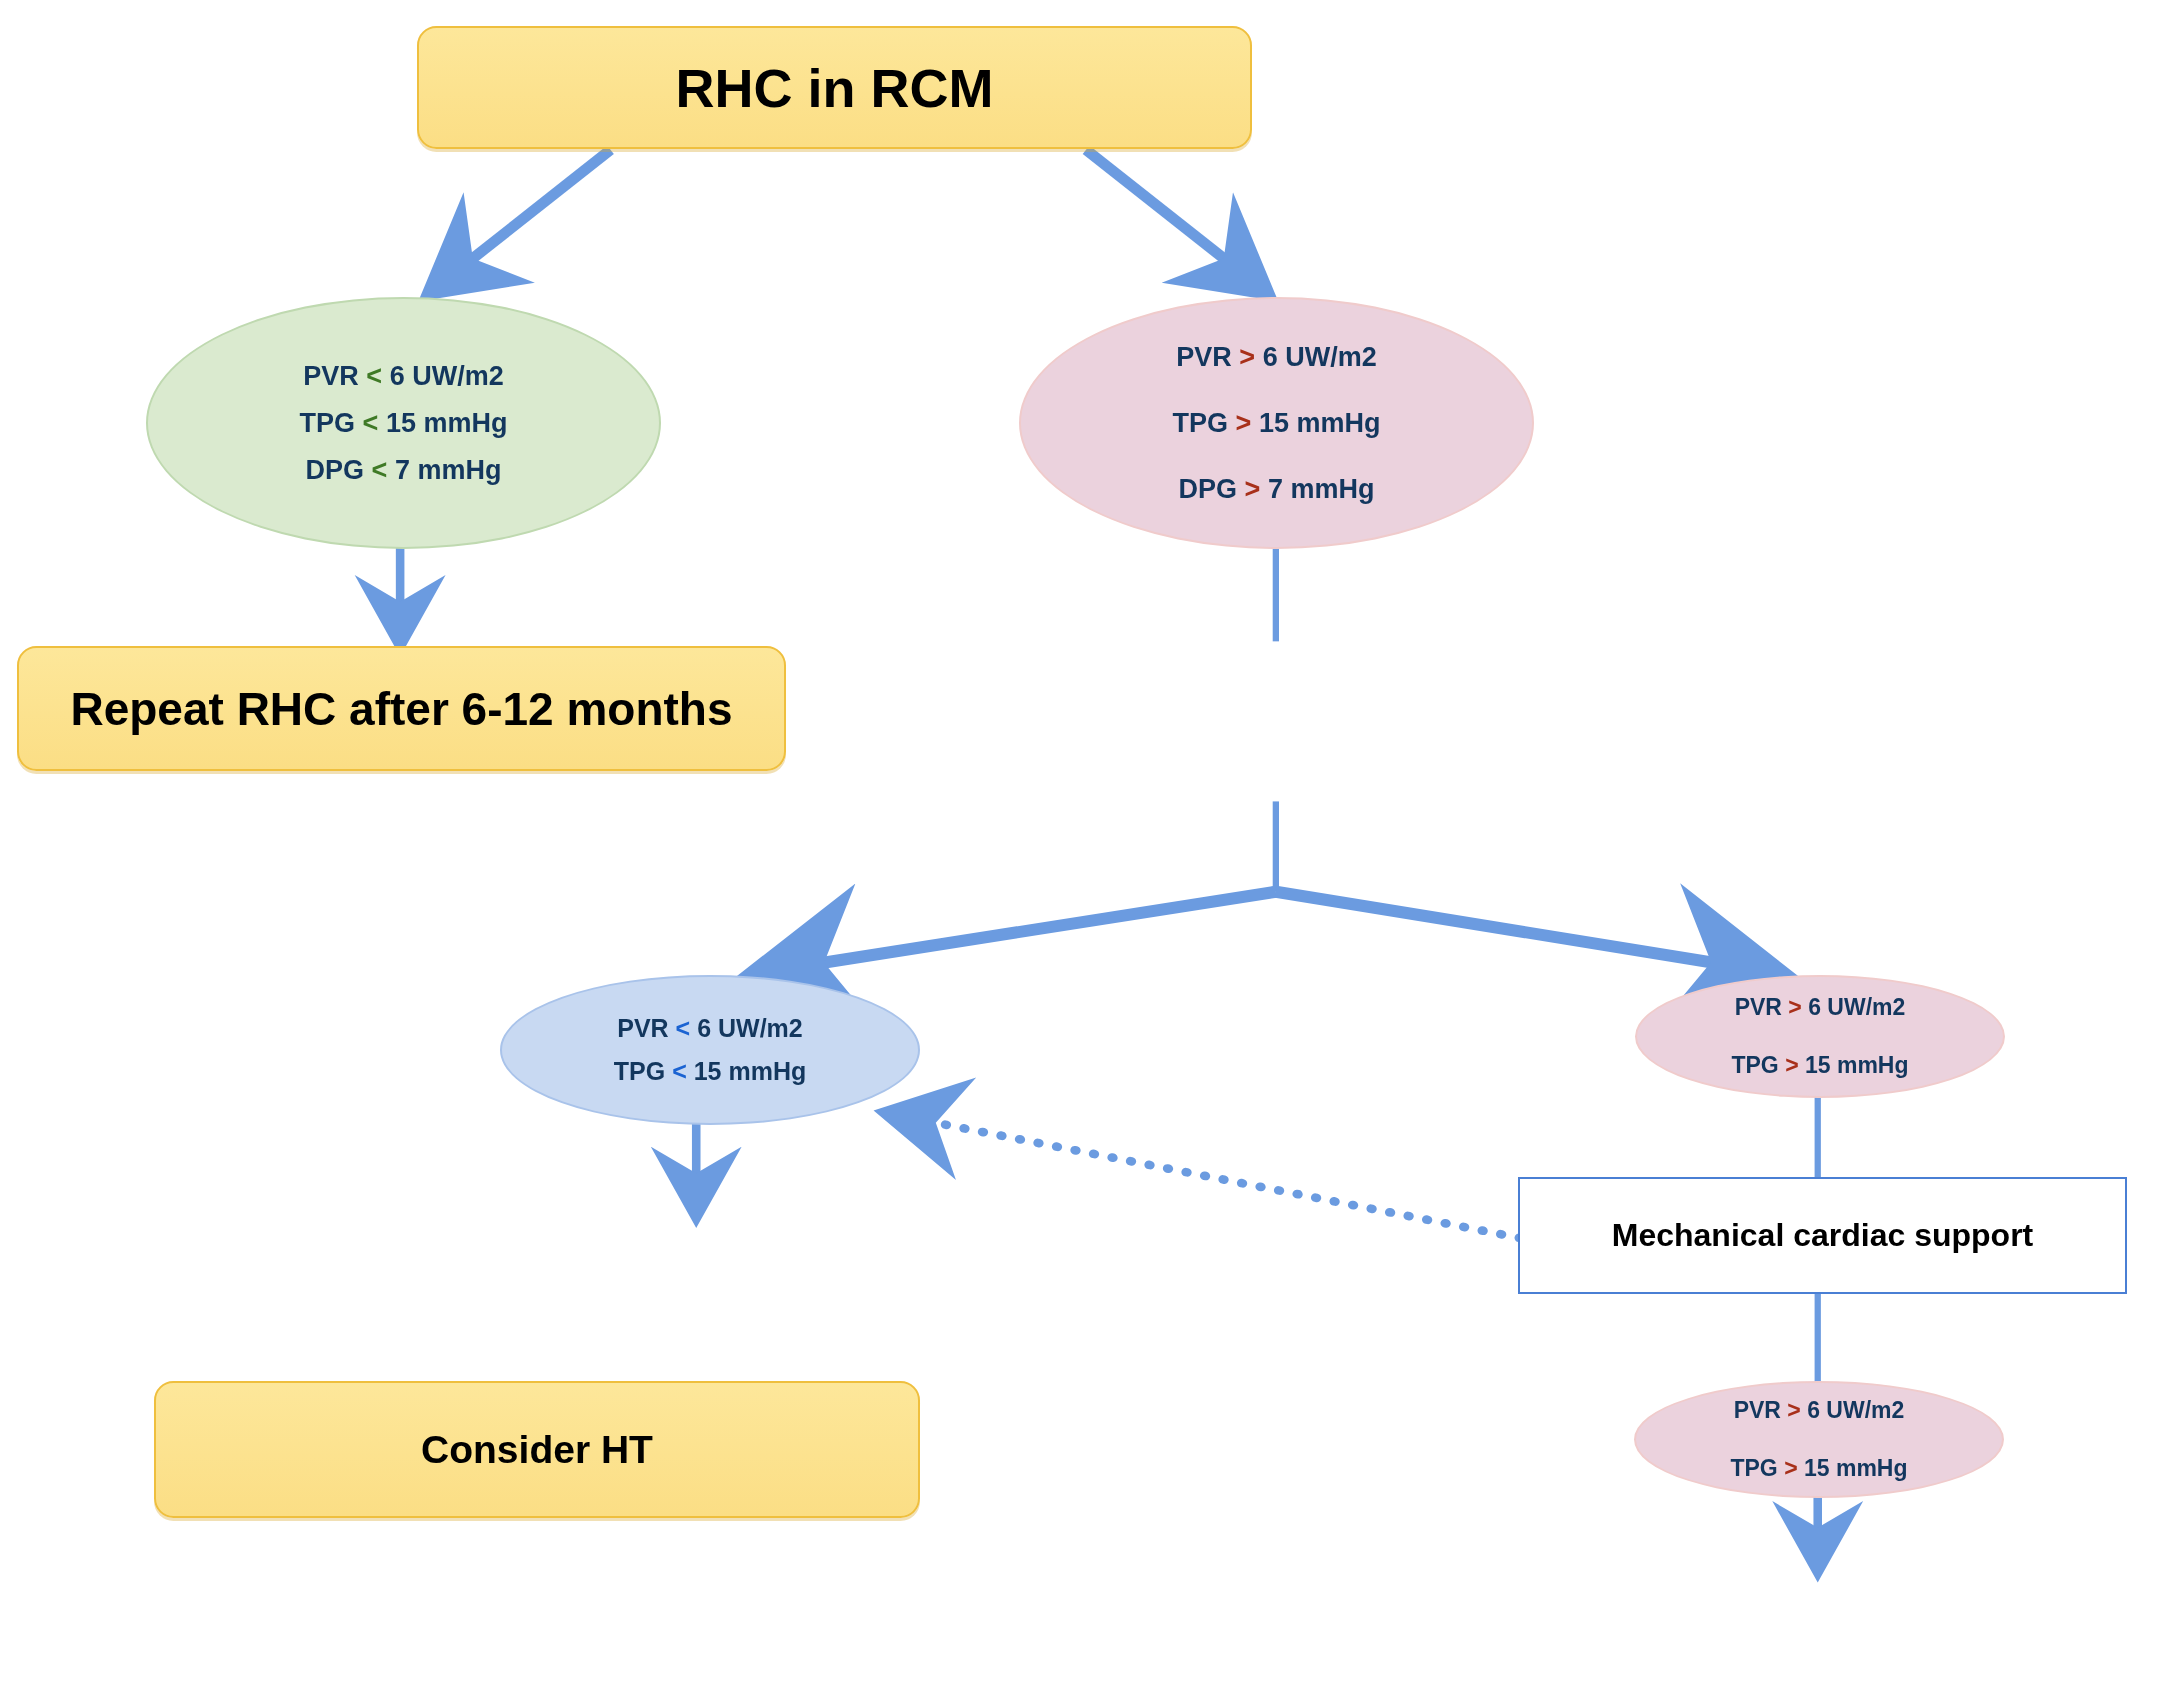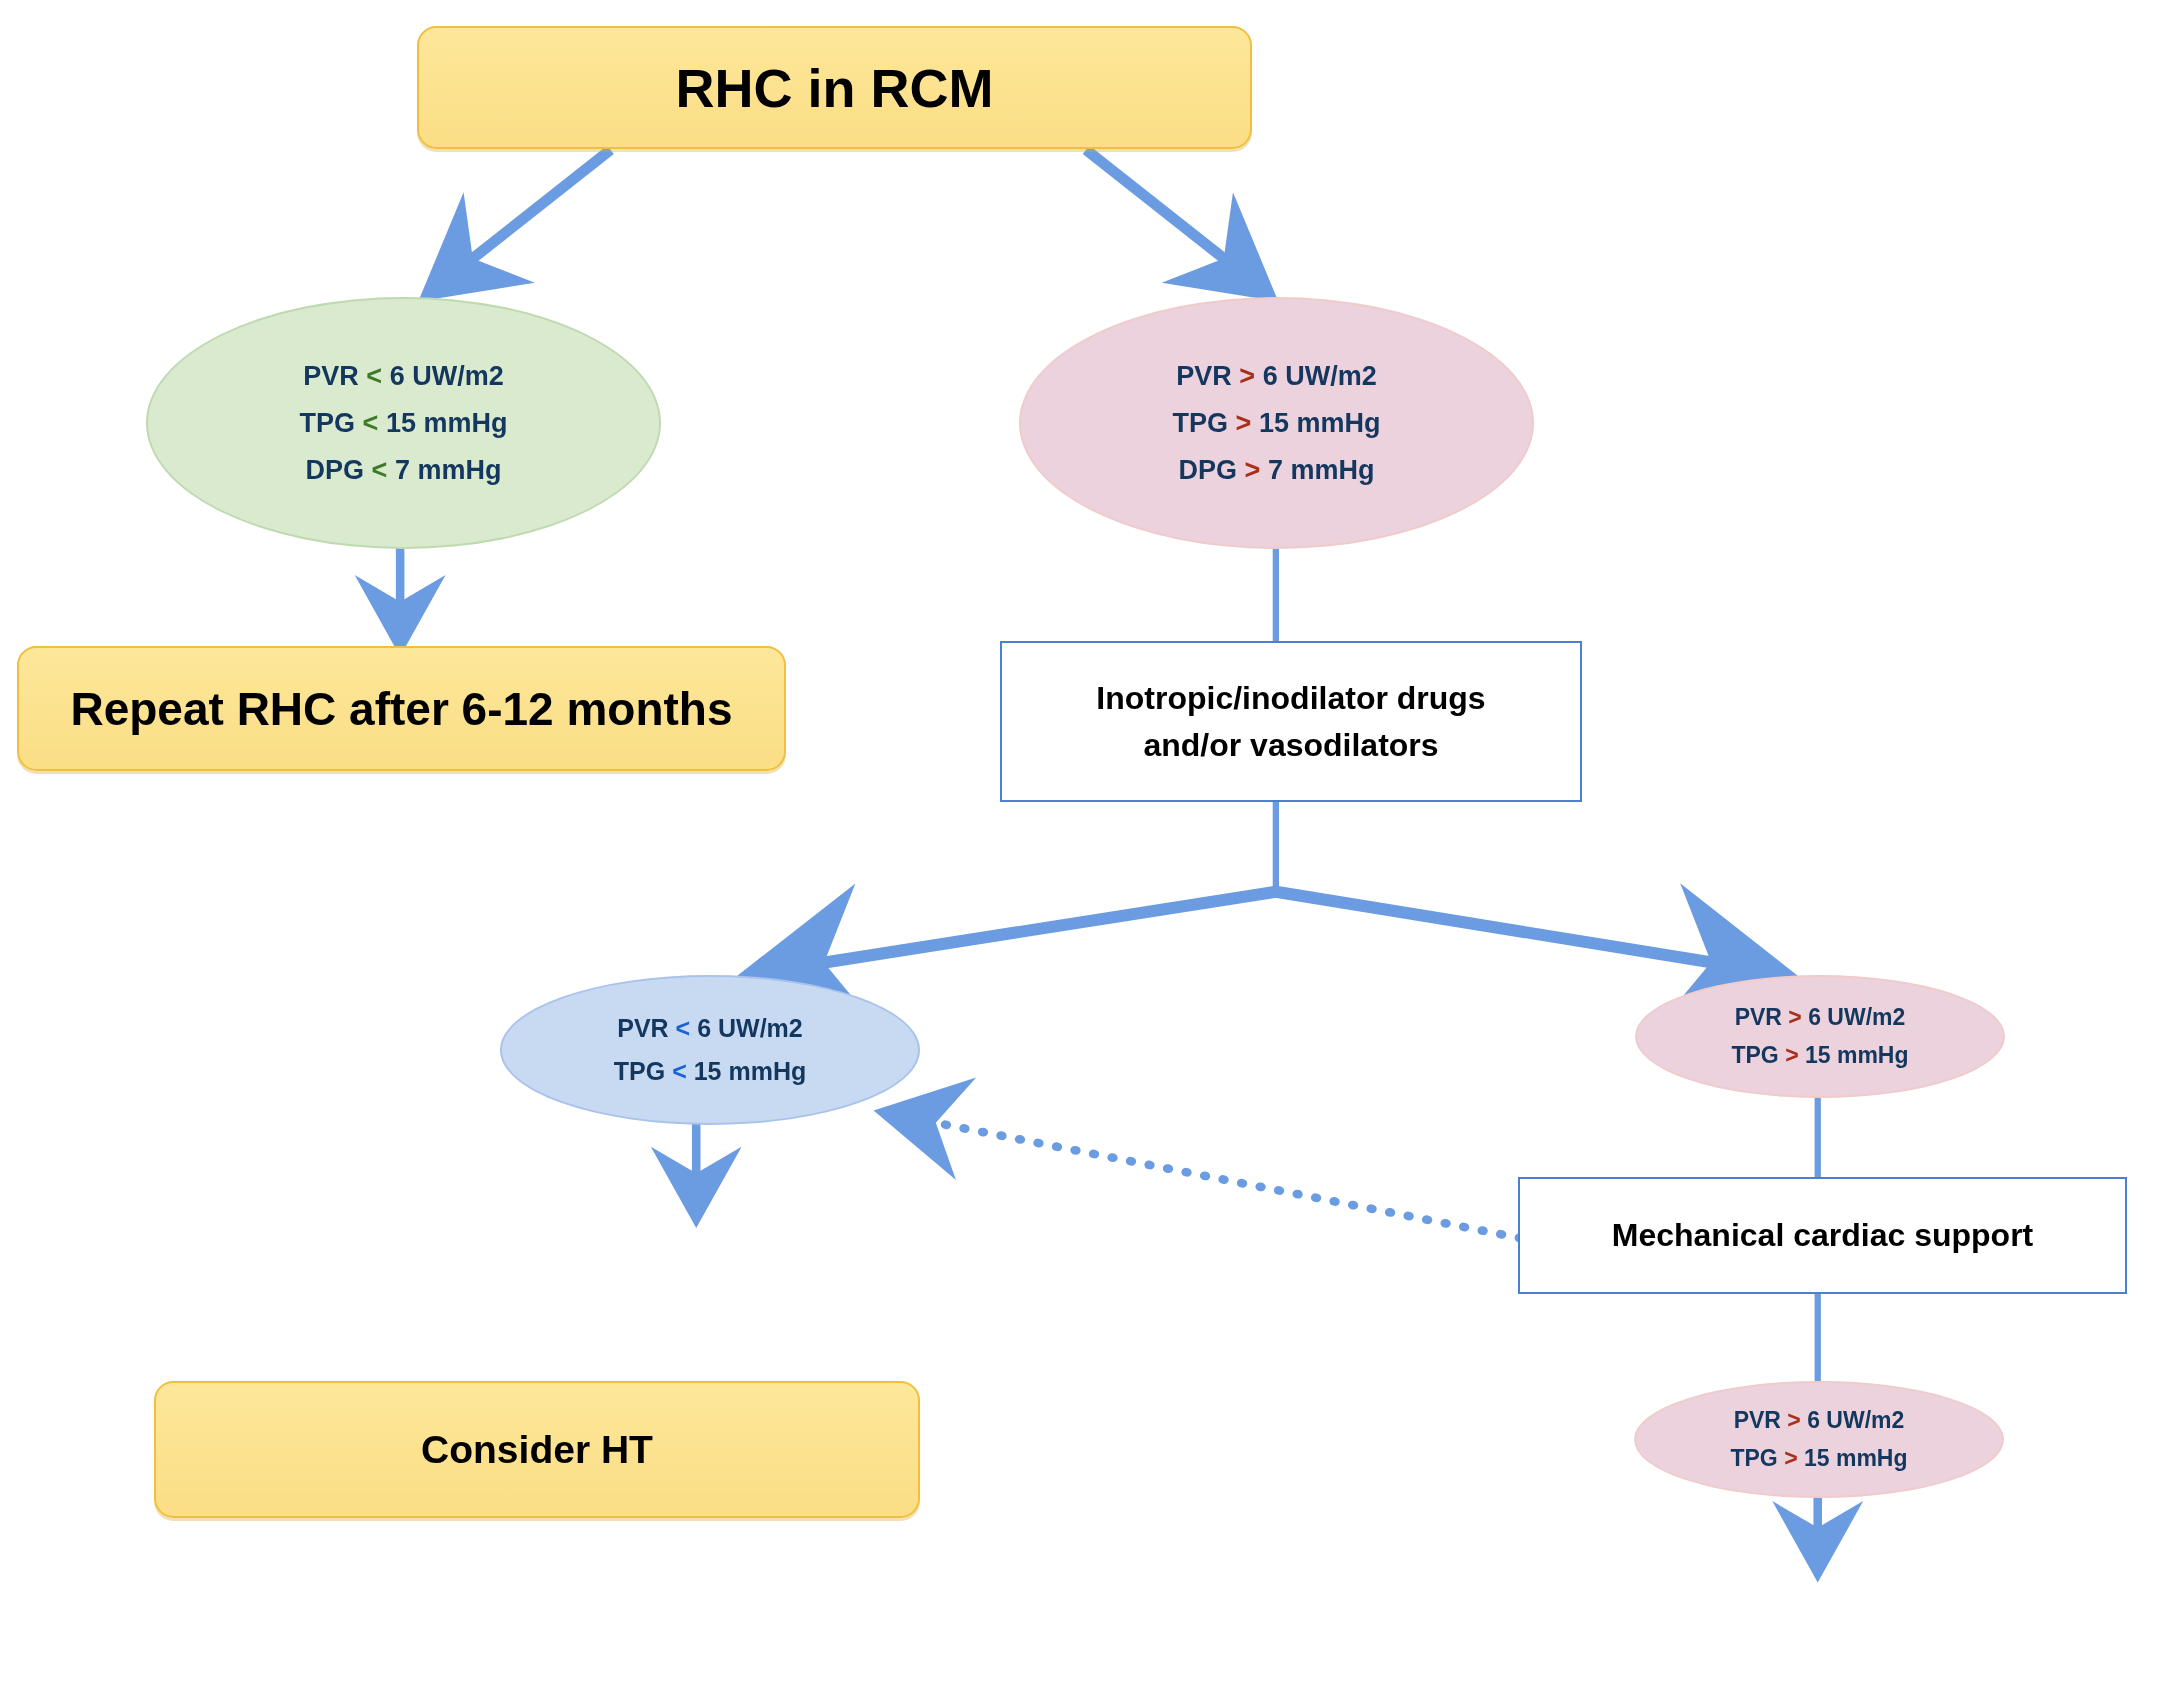--- a/index.html
+++ b/index.html
@@ -27,21 +27,21 @@
   .white-box{
     background:#ffffff;
     border:2.3px solid #4A7FD4;
     border-radius:0;
     color:#000000;
     font-weight:bold;
   }
 
   .ellipse{border-radius:50%;}
   .ellipse-green{background:#DAEACF;border:2.3px solid #BFD9B0;}
-  .ellipse-pink {background:#EBD2DD;border:2.3px solid #F0CBCB;}
+  .ellipse-pink {background:#EBD2DD;border:2.3px solid #F0CBCB;gap:19px;}
   .ellipse-blue {background:#C8D9F2;border:2.3px solid #A9C3EA;}
 
   .line{color:#13375E;font-weight:bold;white-space:nowrap;}
   .op-green{color:#3F7A26;}
   .op-red  {color:#A8301A;}
   .op-blue {color:#1B63D2;}
 
   svg.edges{position:absolute;left:0;top:0;width:2183px;height:1700px;pointer-events:none;}
 </style>
 </head>
@@ -121,24 +121,20 @@
       <span>DPG</span>
       <span class="op-red">&gt;</span>
       <span>7 mmHg</span>
     </div>
   </div>
 
   <div class="node yellow-box" style="left:17px;top:646px;width:769px;height:125px;font-size:46px;">
     <span>Repeat RHC after 6-12 months</span>
   </div>
 
-  <div class="node white-box" style="left:1000px;top:641px;width:582px;height:161px;font-size:32px;line-height:1.45;">
-    <span>Inotropic/inodilator drugs</span>
-    <span>and/or vasodilators</span>
-  </div>
 
   <div class="node ellipse ellipse-blue" style="left:500px;top:975px;width:420px;height:150px;">
     <div class="line" style="font-size:25px;margin:7.4px 0;">
       <span>PVR</span>
       <span class="op-blue">&lt;</span>
       <span>6 UW/m2</span>
     </div>
     <div class="line" style="font-size:25px;margin:7.4px 0;">
       <span>TPG</span>
       <span class="op-blue">&lt;</span>

